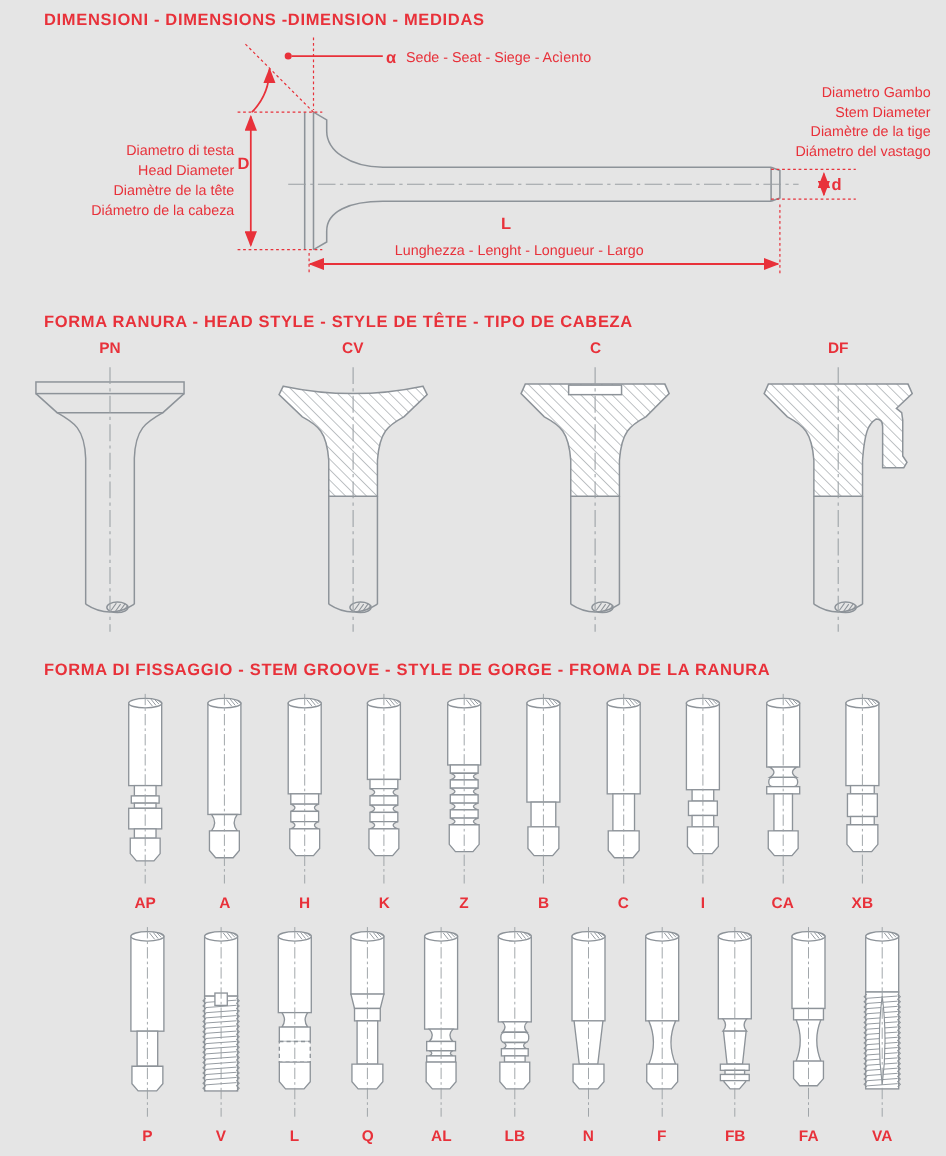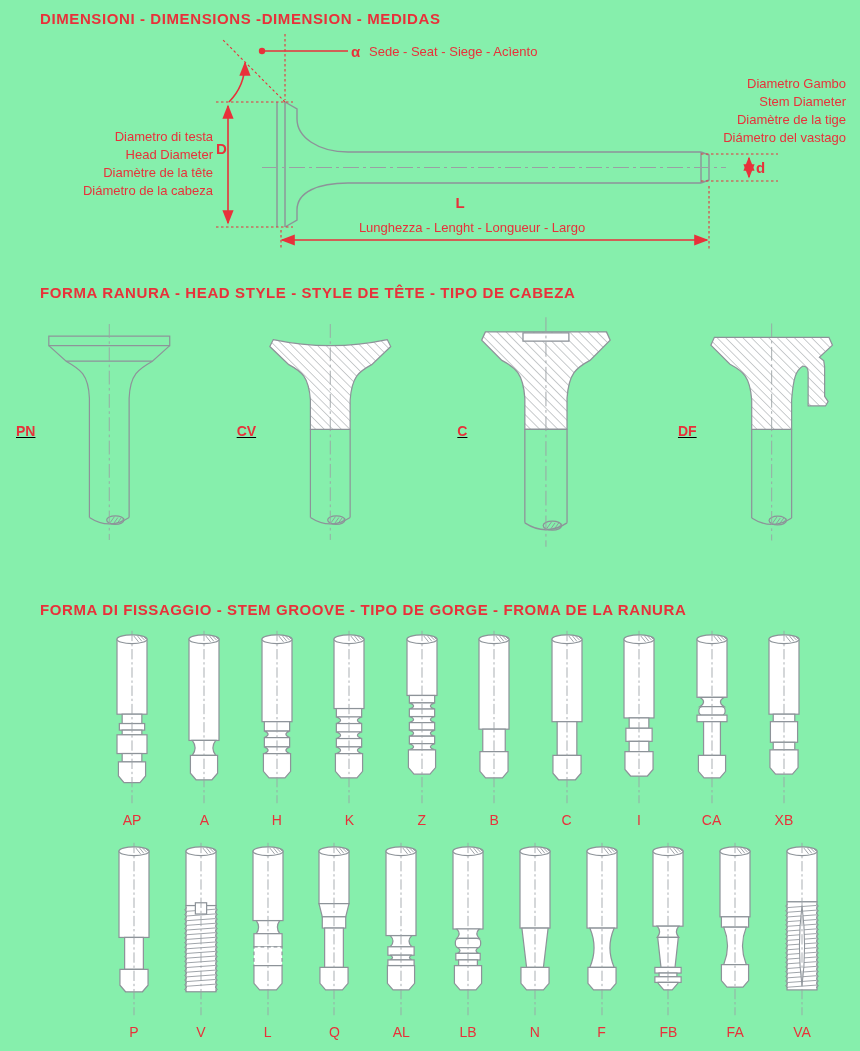--- a/index.html
+++ b/index.html
@@ -1,28 +1,28 @@
 <!DOCTYPE html>
 <html><head>
 <meta charset="utf-8">
 <style>
   html,body{margin:0;padding:0;background:#fff;}
-  .page{position:relative;width:860px;height:1051px;background:#86efac;
+  .page{position:relative;width:860px;height:1051px;background:#e5e5e5;
         font-family:"Liberation Sans",sans-serif;overflow:hidden;}
   .sec-title{position:absolute;left:40px;margin:0;font-size:15px;font-weight:bold;
         color:#e8313a;letter-spacing:.6px;white-space:nowrap;}
   #t1{top:10px;} #t2{top:284px;} #t3{top:601px;}
   .headrow{position:absolute;top:306px;left:16px;width:830px;display:flex;justify-content:space-between;}
-  .headcell{width:168px;display:flex;flex-direction:row;align-items:center;text-decoration:underline;}
+  .headcell{width:168px;display:flex;flex-direction:column;align-items:center;}
   .hlabel{font-size:14px;font-weight:bold;color:#e8313a;height:22px;line-height:20px;}
   .stemrow{position:absolute;display:flex;justify-content:space-between;}
   #row1{top:628px;left:100px;width:716px;}
   #row2{top:840px;left:102px;width:732px;}
   .stemcell{width:64px;display:flex;flex-direction:column;align-items:center;}
-  .slabel{font-size:14px;font-weight:normal;color:#e8313a;margin-top:6px;}
+  .slabel{font-size:14px;font-weight:bold;color:#e8313a;margin-top:6px;}
   svg text{font-family:"Liberation Sans",sans-serif;}
 </style>
 </head>
 <body>
 
 <div class="page">
 
   <h1 class="sec-title" id="t1">DIMENSIONI - DIMENSIONS -DIMENSION - MEDIDAS</h1>
 
   <svg style="position:absolute;top:26px;left:0;" width="860" height="236" viewBox="0 0 860 236">
@@ -163,21 +163,21 @@
             <line x1="109" y1="128" x2="109" y2="230"></line>
           <path d="M63,230 Q86,245 109,230"></path>
           <ellipse cx="93" cy="233" rx="10" ry="5"></ellipse>
           <path d="M87,236 L92,229 M91,237 L96,230 M95,237 L100,230 M99,236 L103,231" stroke-width="1"></path>
         </g>
         <line x1="86" y1="6" x2="86" y2="256" stroke="#9aa0a4" stroke-width="1" stroke-dasharray="16 4 3 4"></line>
       </svg>
     </div>
   </div>
 
-  <h2 class="sec-title" id="t3">FORMA DI FISSAGGIO - STEM GROOVE - TIPO DE GORGE - FROMA DE LA RANURA</h2>
+  <h2 class="sec-title" id="t3">FORMA DI FISSAGGIO - STEM GROOVE - STYLE DE GORGE - FROMA DE LA RANURA</h2>
 
   <div class="stemrow" id="row1">
       <div class="stemcell">
         <svg viewBox="0 0 64 190" width="60" height="178">
           <rect x="16" y="12" width="32" height="80" rx="0" fill="#fff" stroke="#8d9399" stroke-width="1.3"></rect>
           <rect x="21.5" y="92" width="21" height="10" rx="0" fill="#fff" stroke="#8d9399" stroke-width="1.3"></rect>
           <rect x="18.5" y="102" width="27" height="7" rx="0" fill="#fff" stroke="#8d9399" stroke-width="1.3"></rect>
           <rect x="21.5" y="109" width="21" height="5" rx="0" fill="#fff" stroke="#8d9399" stroke-width="1.3"></rect>
           <rect x="16" y="114" width="32" height="20" rx="0" fill="#fff" stroke="#8d9399" stroke-width="1.3"></rect>
           <rect x="21.5" y="134" width="21" height="9" rx="0" fill="#fff" stroke="#8d9399" stroke-width="1.3"></rect>

